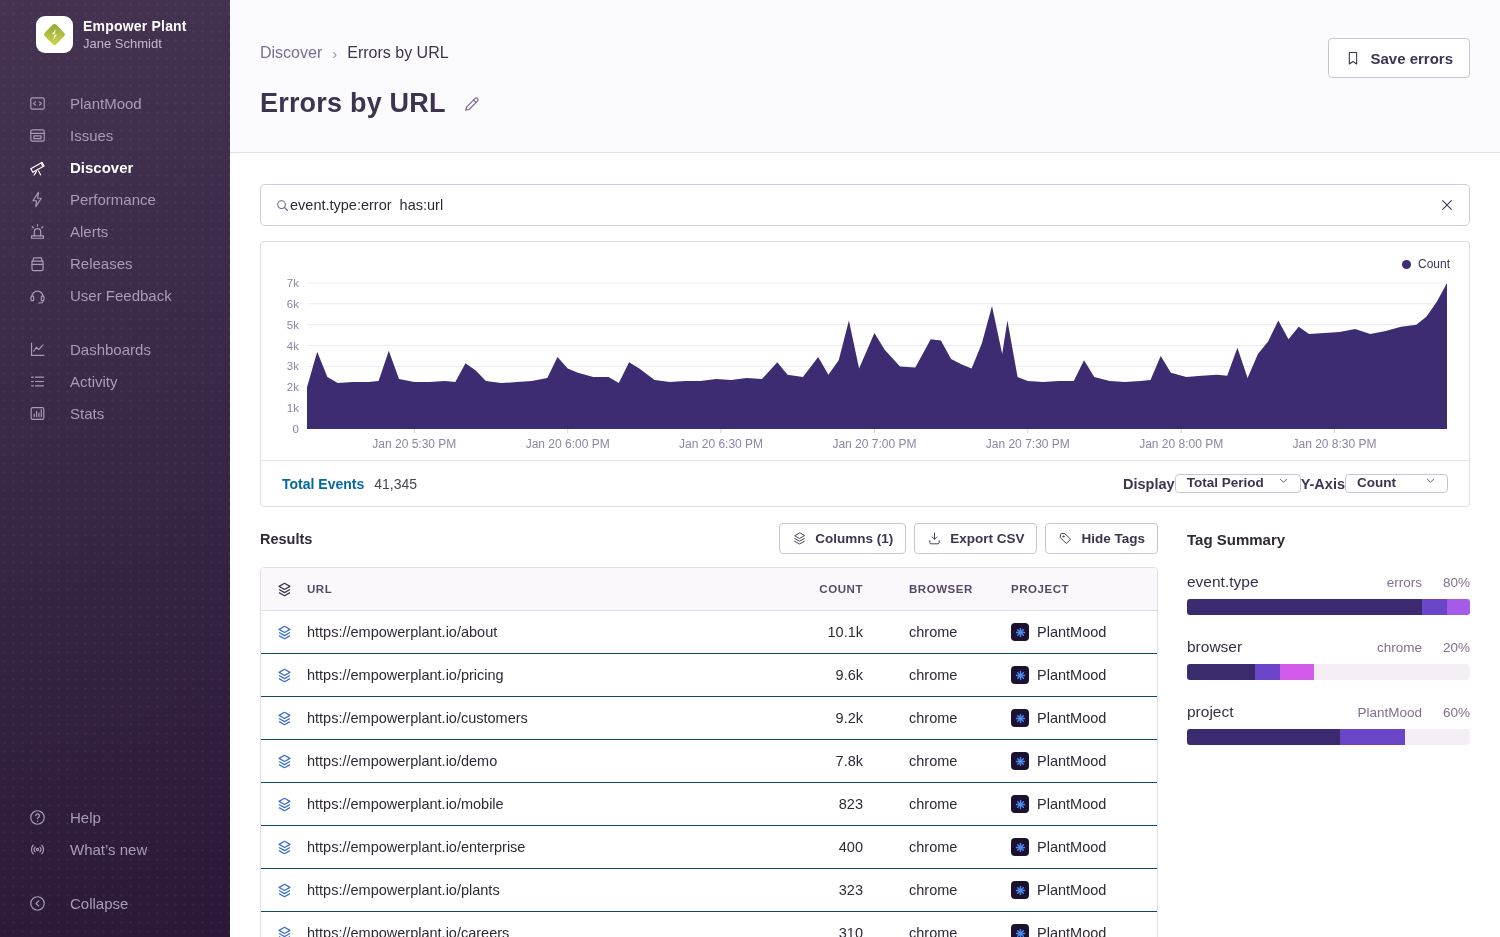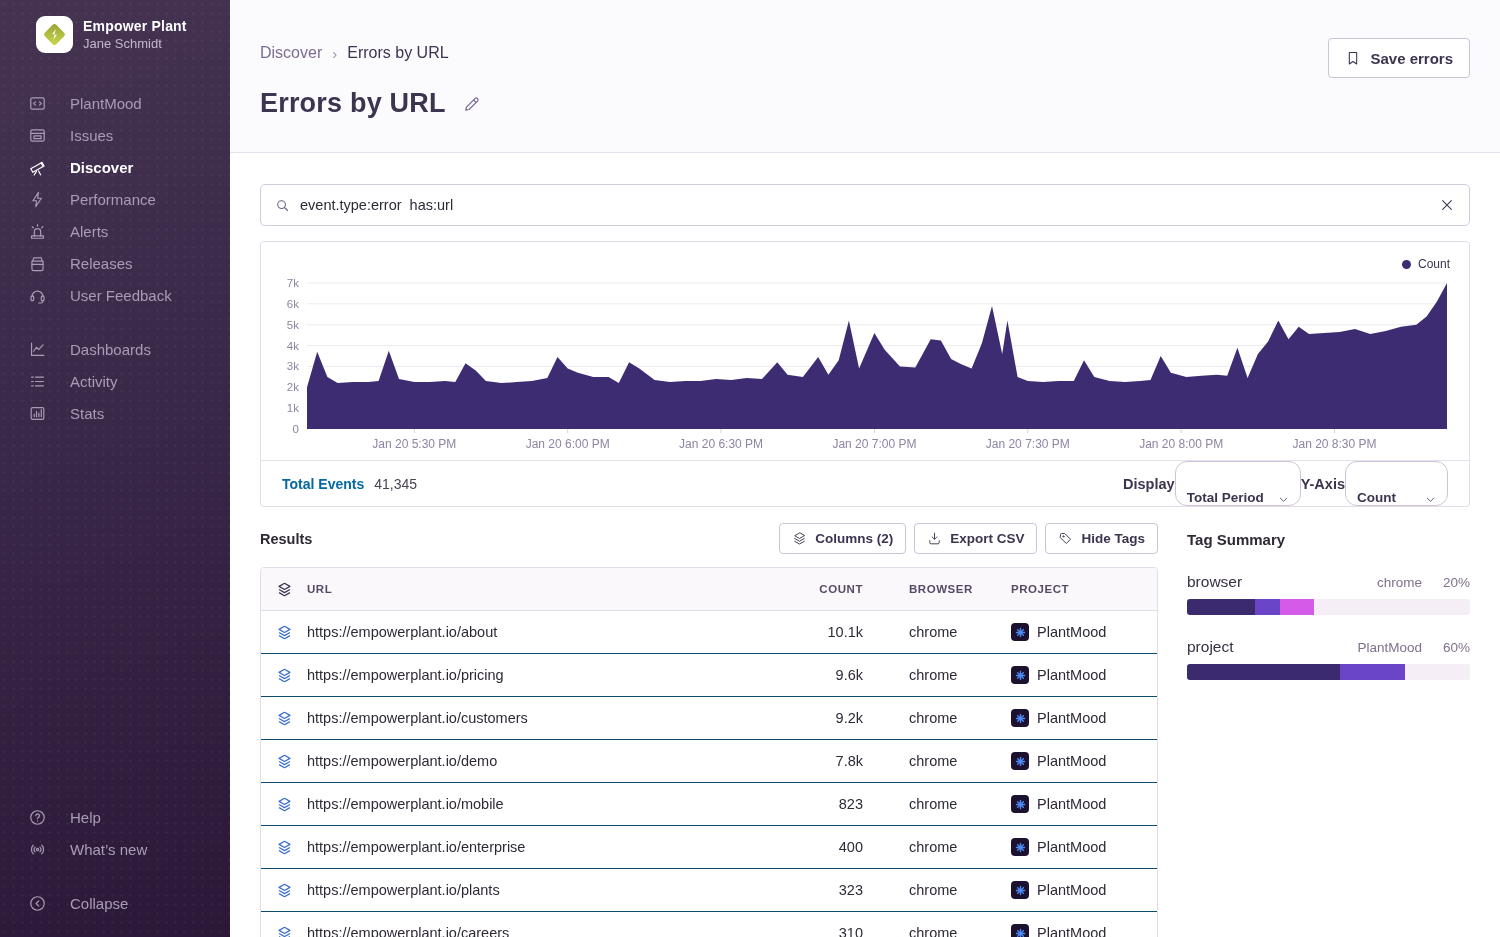--- a/index.html
+++ b/index.html
@@ -37,39 +37,39 @@
   .edit-icon { cursor:pointer; display:flex; }
   .edit-icon svg { width:20px; height:20px; stroke:#7c6c91; fill:none; stroke-width:1.5; stroke-linecap:round; stroke-linejoin:round; }
   .save-query { position:absolute; top:38px; right:30px; height:40px; display:flex; align-items:center; gap:9px;
     background:#fff; border:1px solid #cdc3d6; border-radius:4px; padding:0 16px; font-size:15px; font-weight:bold; color:#3d3450; cursor:pointer; }
   .save-query svg { width:16px; height:16px; stroke:#3d3450; fill:none; stroke-width:1.6; stroke-linejoin:round; }
 
   .content { padding:0 30px; flex:1; }
 
   
   .search-bar { margin-top:31px; height:42px; border:1px solid #d3cadd; border-radius:5px; background:#fff;
-    display:flex; align-items:center; padding:0 14px; gap:10px; }
+    display:flex; align-items:center; padding:0 14px; }
   .search-bar svg.mag { width:15px; height:15px; stroke:#6f6286; fill:none; stroke-width:1.7; stroke-linecap:round; }
   .search-input { border:none; outline:none; flex:1; font-size:14.5px; color:#2f2936; font-family:"Liberation Sans",sans-serif; background:transparent; }
   .search-clear { cursor:pointer; display:flex; }
   .search-clear svg { width:16px; height:16px; stroke:#3d3450; stroke-width:1.6; stroke-linecap:round; }
 
   
   .chart-panel { margin-top:15px; border:1px solid #e2dbe8; border-radius:4px; background:#fff; position:relative; }
   .chart-area { position:relative; height:218px; }
   .legend { position:absolute; top:15px; right:19px; display:flex; align-items:center; gap:7px; font-size:12px; color:#3d3450; cursor:pointer; }
   .legend-dot { width:9px; height:9px; border-radius:50%; }
   .chart-svg text { font-family:"Liberation Sans",sans-serif; }
   .chart-footer { border-top:1px solid #e7e1ec; height:46px; display:flex; align-items:center; padding:0 21px; }
   .total-events { font-size:14px; display:flex; gap:10px; }
   .te-label { font-weight:bold; color:#0369a1; }
   .te-value { color:#4a4352; }
   .display-controls { margin-left:auto; display:flex; align-items:center; }
   .ctl-label { font-size:14.5px; font-weight:bold; color:#3d3450; }
-  .select-btn { height:45px; border:1px solid #cdc3d6; border-radius:12px; background:#fff; display:flex; align-items:flex-end;
+  .select-btn { height:19px; border:1px solid #cdc3d6; border-radius:4px; background:#fff; display:flex; align-items:flex-start;
     gap:14px; padding:0 11px; font-size:13.5px; color:#3d3450; font-weight:bold; cursor:pointer; font-family:"Liberation Sans",sans-serif; }
   .select-btn.wide { width:103px; justify-content:space-between; }
   .select-btn svg { width:11px; height:11px; stroke:#584d68; fill:none; stroke-width:2; stroke-linecap:round; stroke-linejoin:round; }
 
   
   .results-region { display:flex; margin-top:16px; align-items:flex-start; }
   .results-col { width:898px; flex:0 0 898px; }
   .results-head { display:flex; align-items:center; height:31px; }
   .results-title { font-size:14.5px; font-weight:bold; color:#2f2936; }
   .btn-group { margin-left:auto; display:flex; gap:8px; }
@@ -368,21 +368,21 @@
       <div class="results-col">
         <div class="results-head">
           <span class="results-title">Results</span>
           <div class="btn-group">
             <button class="tool-btn">
               <svg viewBox="0 0 24 24">
                   <path d="M12 3.2L4.3 7.6 12 12l7.7-4.4z"></path>
                   <path d="M4.3 12l7.7 4.4L19.7 12"></path>
                   <path d="M4.3 16.4L12 20.8l7.7-4.4"></path>
                 </svg>
-              <span>Columns (2)</span>
+              <span>Columns (1)</span>
             </button>
             <button class="tool-btn">
               <svg viewBox="0 0 24 24">
                   <path d="M12 3.5v9.5M8.3 9.5l3.7 3.7 3.7-3.7"></path>
                   <path d="M4.5 15.5v3a2 2 0 002 2h11a2 2 0 002-2v-3"></path>
                 </svg>
               <span>Export CSV</span>
             </button>
             <button class="tool-btn">
               <svg viewBox="0 0 24 24">
@@ -602,20 +602,32 @@
             </span>
           </div>
         </div>
         </div>
 
       </div>
 
       <div class="tags-col">
         <div class="tags-title">Tag Summary</div>
         <div id="tags-body">
+          <div class="tag-entry">
+            <div class="tag-label-row">
+              <span class="tag-name">event.type</span>
+              <span class="tag-value">errors</span>
+              <span class="tag-pct">80%</span>
+            </div>
+            <div class="tag-bar" style="background: rgb(245, 238, 247);">
+                <span class="tag-seg" style="width: 83%; background: rgb(59, 42, 110);"></span>
+                <span class="tag-seg" style="width: 9%; background: rgb(106, 69, 200);"></span>
+                <span class="tag-seg" style="width: 8%; background: rgb(164, 91, 232);"></span>
+              </div>
+          </div>
 
           <div class="tag-entry">
             <div class="tag-label-row">
               <span class="tag-name">browser</span>
               <span class="tag-value">chrome</span>
               <span class="tag-pct">20%</span>
             </div>
             <div class="tag-bar" style="background: rgb(245, 238, 247);">
                 <span class="tag-seg" style="width: 24%; background: rgb(59, 42, 110);"></span>
                 <span class="tag-seg" style="width: 9%; background: rgb(106, 69, 200);"></span>

